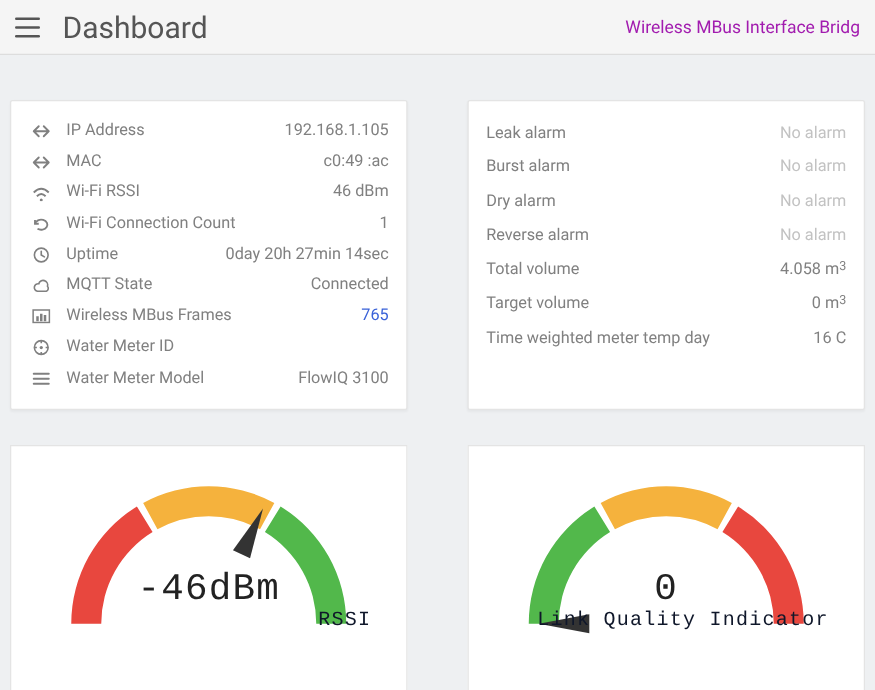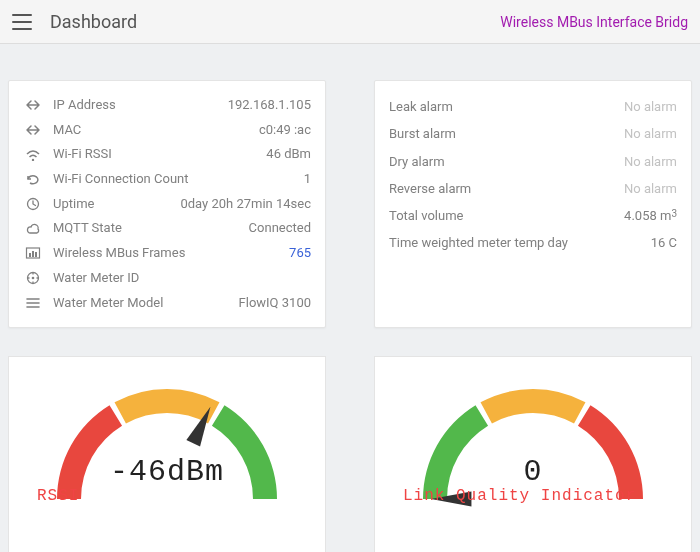--- a/index.html
+++ b/index.html
@@ -18,21 +18,21 @@
     background: #f5f5f5;
     border-bottom: 1px solid #ddd;
     padding: 0 12px;
     gap: 18px;
   }
   .menu-icon {
     width: 20px; height: 16px; display: flex; flex-direction: column; justify-content: space-between;
     cursor: pointer;
   }
   .menu-icon span { display:block; height:2px; background:#555; border-radius:1px; }
-  .topbar h1 { font-size: 18px; font-weight: 400; color:#555; flex:0 0 auto; }
+  .topbar h1 { font-size: 24px; font-weight: 400; color:#555; flex:0 0 auto; }
   .topbar .spacer { flex:1; }
   .topbar .device { font-size: 14px; color:#a21caf; white-space:nowrap; }
   .grid {
     display: grid;
     grid-template-columns: 1fr 1fr;
     gap: 28px 48px;
     padding: 18px 8px 0 8px;
   }
   .card {
     background: #fff;
@@ -71,22 +71,22 @@
     display:flex; flex-direction:column; align-items:center;
     height: 219px;
     overflow:hidden;
   }
   .gauge-wrap { position:relative; width: 260px; height: 130px; margin-top:4px;}
   .gauge-value {
     position:absolute; left:0; right:0; top:86px; text-align:center;
     font-size: 30px; font-family: "Courier New", monospace; color:#222; letter-spacing:1px;
   }
   .gauge-label {
-    position:absolute; left:0; right:0; top:118px; text-align:left;
-    font-size: 16px; font-family: "Courier New", monospace; color:#ef4444; letter-spacing:1px;
+    position:absolute; left:0; right:0; top:118px; text-align:right;
+    font-size: 16px; font-family: "Courier New", monospace; color:#0f172a; letter-spacing:1px;
   }
   svg { display:block; }
   .unit-sup { font-size: 10px; position:relative; top:-3px; }
 </style>
 </head>
 <body>
 
 <div class="topbar">
   <div class="menu-icon">
     <span></span>
@@ -208,20 +208,24 @@
       </div>
       <div class="alarm-row">
         <span class="label">Reverse alarm</span>
         <span class="val">No alarm</span>
       </div>
       <div class="alarm-row">
         <span class="label">Total volume</span>
         <span class="val strong">4.058 m<span class="unit-sup">3</span></span>
       </div>
       <div class="alarm-row">
+        <span class="label">Target volume</span>
+        <span class="val strong">0 m<span class="unit-sup">3</span></span>
+      </div>
+      <div class="alarm-row">
         <span class="label">Time weighted meter temp day</span>
         <span class="val strong">16 C</span>
       </div>
     </div>
 
   <div class="gauge-card">
     <div class="gauge-wrap">
       <svg width="260" height="140" viewBox="0 0 260 140" id="gauge-rssi">
           <path d="M 20 130 A 110 110 0 0 1 72.52515788124563 36.209581921049846 L 85.0651234344284 56.67294586554806 A 86 86 0 0 0 44 130 Z" fill="#e8473e"></path>
           <path d="M 77.51253637144308 33.33011760718381 A 110 110 0 0 1 182.48746362855692 33.33011760718381 L 171.03565338232633 54.42172831107098 A 86 86 0 0 0 88.96434661767367 54.42172831107098 Z" fill="#f5b23d"></path>

